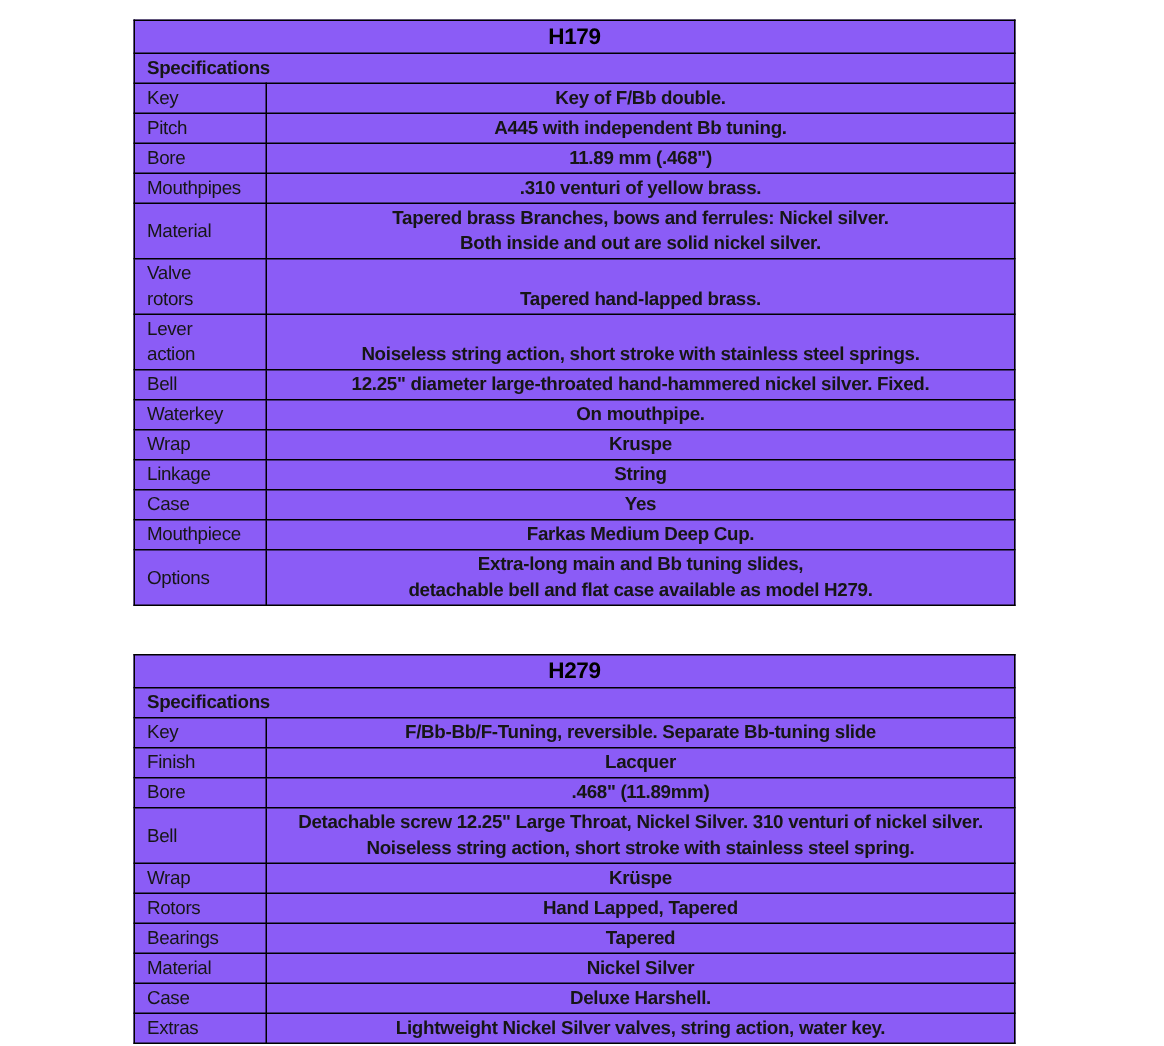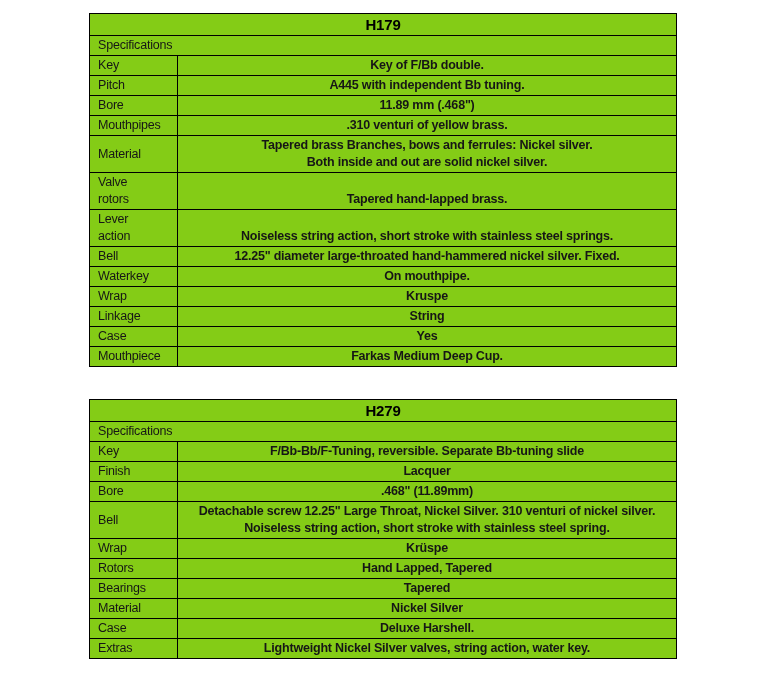--- a/index.html
+++ b/index.html
@@ -15,21 +15,21 @@
     color: #161616;
     letter-spacing: -0.2px;
   }
   .page {
     padding: 13px 0 0 89px;
   }
   table.spec-table {
     border-collapse: collapse;
     width: 587px;
     table-layout: fixed;
-    background: #84cc16;
+    background: #8b5cf6;
   }
   table.spec-table + table.spec-table {
     margin-top: 32px;
   }
   .spec-table th, .spec-table td {
     border: 1px solid #000000;
     font-size: 12.5px;
     line-height: 17px;
     padding: 1px 8px;
     text-align: left;
@@ -38,21 +38,21 @@
   .spec-table th.title-cell {
     text-align: center;
     font-size: 15px;
     line-height: 19px;
     height: 19px;
     font-weight: bold;
     color: #000000;
     vertical-align: middle;
   }
   .spec-table th.section-cell {
-    font-weight: normal;
+    font-weight: bold;
     height: 15px;
     vertical-align: middle;
   }
   .spec-table th.label-cell {
     font-weight: normal;
     vertical-align: middle;
     height: 17px;
     white-space: pre-line;
   }
   .spec-table td.value-cell {
@@ -132,20 +132,25 @@
           <td class="value-cell">String</td>
         </tr>
         <tr>
           <th class="label-cell">Case</th>
           <td class="value-cell">Yes</td>
         </tr>
         <tr>
           <th class="label-cell">Mouthpiece</th>
           <td class="value-cell">Farkas Medium Deep Cup.</td>
         </tr>
+        <tr>
+          <th class="label-cell">Options</th>
+          <td class="value-cell">Extra-long main and Bb tuning slides,
+detachable bell and flat case available as model H279.</td>
+        </tr>
       </tbody>
   </table>
 
   <table class="spec-table">
     <colgroup>
         <col class="c-label">
         <col class="c-value">
       </colgroup>
     <thead>
       <tr>

